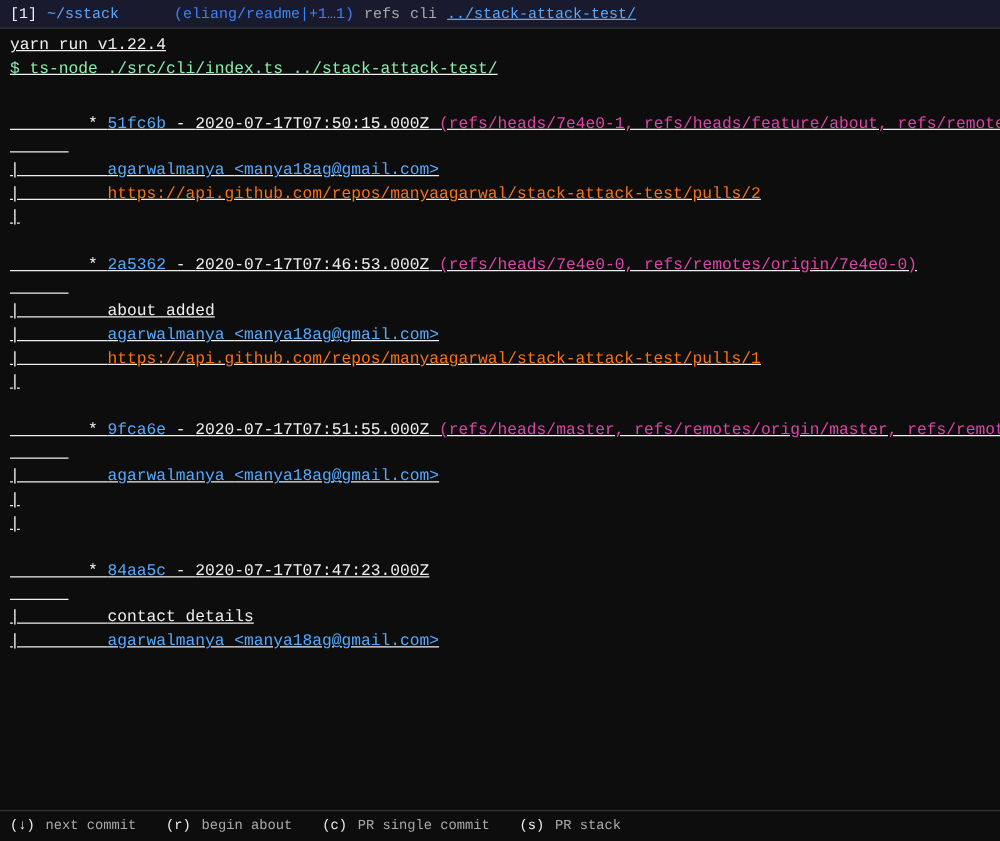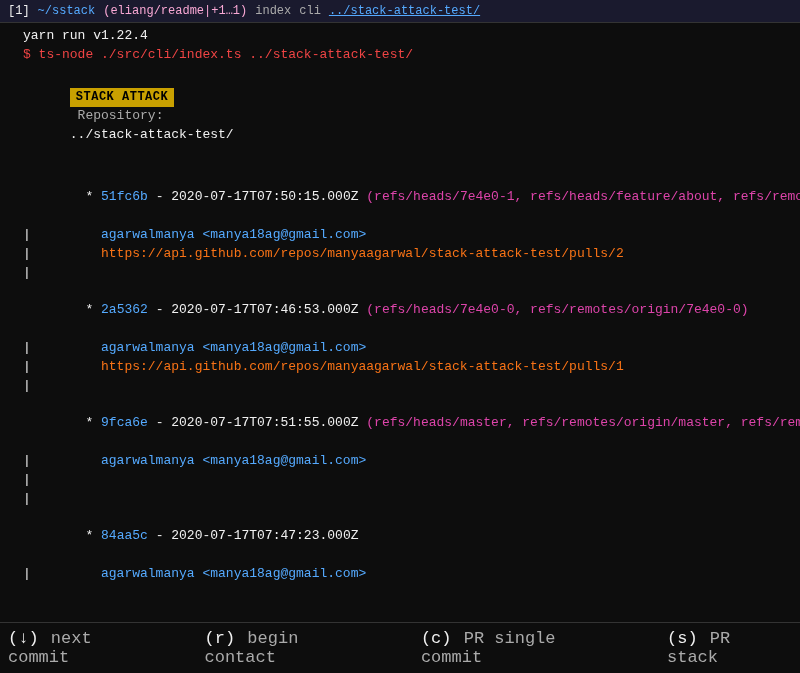--- a/index.html
+++ b/index.html
@@ -25,31 +25,32 @@
       padding: 4px 8px;
       display: flex;
       align-items: center;
       gap: 8px;
       font-size: 12px;
       color: #aaa;
       border-bottom: 1px solid #333;
     }
     .top-bar .bracket { color: #f0f0f0; }
     .top-bar .tilde-path { color: #5af; }
-    .top-bar .branch { color: #f9a8d4; }
+    .top-bar .branch { color: #3b82f6; margin-left: 36px; }
     .top-bar .yarn-link { color: #5af; text-decoration: underline; }
     .content {
       flex: 1;
-      padding: 4px 23px;
+      padding: 4px 8px;
       overflow: hidden;
       line-height: 1.45;
+      text-decoration: underline;
     }
     .line { white-space: pre; }
     .yarn-version { color: #f0f0f0; }
-    .cmd-line { color: #ef4444; }
+    .cmd-line { color: #86efac; }
     .stack-badge {
       display: inline-block;
       background: #c8a000;
       color: #000;
       font-weight: bold;
       padding: 1px 6px;
       font-size: 12px;
       letter-spacing: 0.5px;
     }
     .repo-label { color: #aaa; }
@@ -60,92 +61,89 @@
     .commit-refs { color: #d4a; }
     .commit-msg { color: #f0f0f0; }
     .commit-author { color: #5af; }
     .commit-email { color: #5af; text-align: center; }
     .commit-url { color: #f97316; text-align: center; }
     .pipe { color: #f0f0f0; }
     .bottom-bar {
       background: #0d0d0d;
       border-top: 1px solid #333;
       padding: 6px 8px;
-      font-size: 17px;
+      font-size: 11px;
       color: #aaa;
       display: flex;
-      gap: 12px;
+      gap: 0;
       flex-wrap: nowrap;
     }
     .key-hint { color: #aaa; }
     .key-char {
       color: #f0f0f0;
     }
     .bottom-bar span { margin-right: 2px; }
   </style>
 </head>
 <body>
 
 <div class="terminal">
   <div class="top-bar">
     <span class="bracket">[1]</span>
     <span class="tilde-path">~/sstack</span>
     <span class="branch">(eliang/readme|+1…1)</span>
-    <span>index</span>
+    <span>refs</span>
     <span>cli</span>
     <a class="yarn-link">../stack-attack-test/</a>
   </div>
 
   <div class="content">
     <div class="line yarn-version">yarn run v1.22.4</div>
     <div class="line cmd-line">$ ts-node ./src/cli/index.ts ../stack-attack-test/</div>
 
-    <div class="line" style="margin-top:4px;">
-      <span class="stack-badge">STACK ATTACK</span>
-      <span class="repo-label"> Repository: </span>
-      <span class="repo-path">../stack-attack-test/</span>
-    </div>
 
     <div style="margin-top:6px;">
 
       <div class="line">
         <span class="commit-star">* </span><span class="commit-hash">51fc6b</span><span> - </span><span class="commit-date">2020-07-17T07:50:15.000Z</span><span class="commit-refs"> (refs/heads/7e4e0-1, refs/heads/feature/about, refs/remotes/origin/7e4e0-1)</span>
       </div>
       <div class="line"><span class="pipe">|         </span><span class="commit-author">agarwalmanya </span><span class="commit-email">&lt;manya18ag@gmail.com&gt;</span></div>
       <div class="line"><span class="pipe">|         </span><span class="commit-url">https://api.github.com/repos/manyaagarwal/stack-attack-test/pulls/2</span></div>
       <div class="line"><span class="pipe">|</span></div>
 
       <div class="line">
         <span class="commit-star">* </span><span class="commit-hash">2a5362</span><span> - </span><span class="commit-date">2020-07-17T07:46:53.000Z</span><span class="commit-refs"> (refs/heads/7e4e0-0, refs/remotes/origin/7e4e0-0)</span>
       </div>
+      <div class="line"><span class="pipe">|         </span><span class="commit-msg">about added</span></div>
       <div class="line"><span class="pipe">|         </span><span class="commit-author">agarwalmanya </span><span class="commit-email">&lt;manya18ag@gmail.com&gt;</span></div>
       <div class="line"><span class="pipe">|         </span><span class="commit-url">https://api.github.com/repos/manyaagarwal/stack-attack-test/pulls/1</span></div>
       <div class="line"><span class="pipe">|</span></div>
 
       <div class="line">
         <span class="commit-star">* </span><span class="commit-hash">9fca6e</span><span> - </span><span class="commit-date">2020-07-17T07:51:55.000Z</span><span class="commit-refs"> (refs/heads/master, refs/remotes/origin/master, refs/remotes/origin/master)</span>
       </div>
       <div class="line"><span class="pipe">|         </span><span class="commit-author">agarwalmanya </span><span class="commit-email">&lt;manya18ag@gmail.com&gt;</span></div>
       <div class="line"><span class="pipe">|</span></div>
       <div class="line"><span class="pipe">|</span></div>
 
       <div class="line">
         <span class="commit-star">* </span><span class="commit-hash">84aa5c</span><span> - </span><span class="commit-date">2020-07-17T07:47:23.000Z</span>
       </div>
+      <div class="line"><span class="pipe">|         </span><span class="commit-msg">contact details</span></div>
       <div class="line"><span class="pipe">|         </span><span class="commit-author">agarwalmanya </span><span class="commit-email">&lt;manya18ag@gmail.com&gt;</span></div>
 
     </div>
   </div>
 
   <div class="bottom-bar">
     <span>
       <span class="key-char">(↓)</span>&nbsp;<span class="key-hint">next commit</span>&nbsp;&nbsp;&nbsp;
     </span>
     <span>
-      <span class="key-char">(r)</span>&nbsp;<span class="key-hint">begin contact</span>&nbsp;&nbsp;&nbsp;
+      <span class="key-char">(r)</span>&nbsp;<span class="key-hint">begin about</span>&nbsp;&nbsp;&nbsp;
     </span>
     <span>
       <span class="key-char">(c)</span>&nbsp;<span class="key-hint">PR single commit</span>&nbsp;&nbsp;&nbsp;
     </span>
     <span>
       <span class="key-char">(s)</span>&nbsp;<span class="key-hint">PR stack</span>
     </span>
   </div>
 </div>
 

